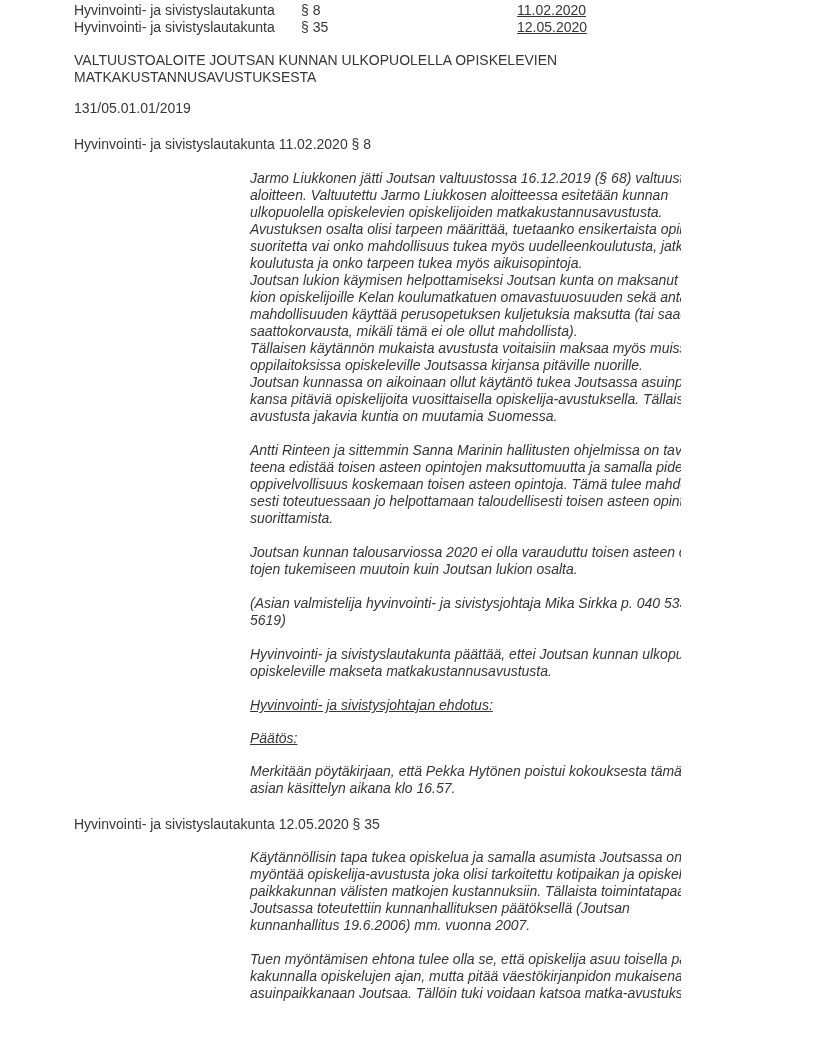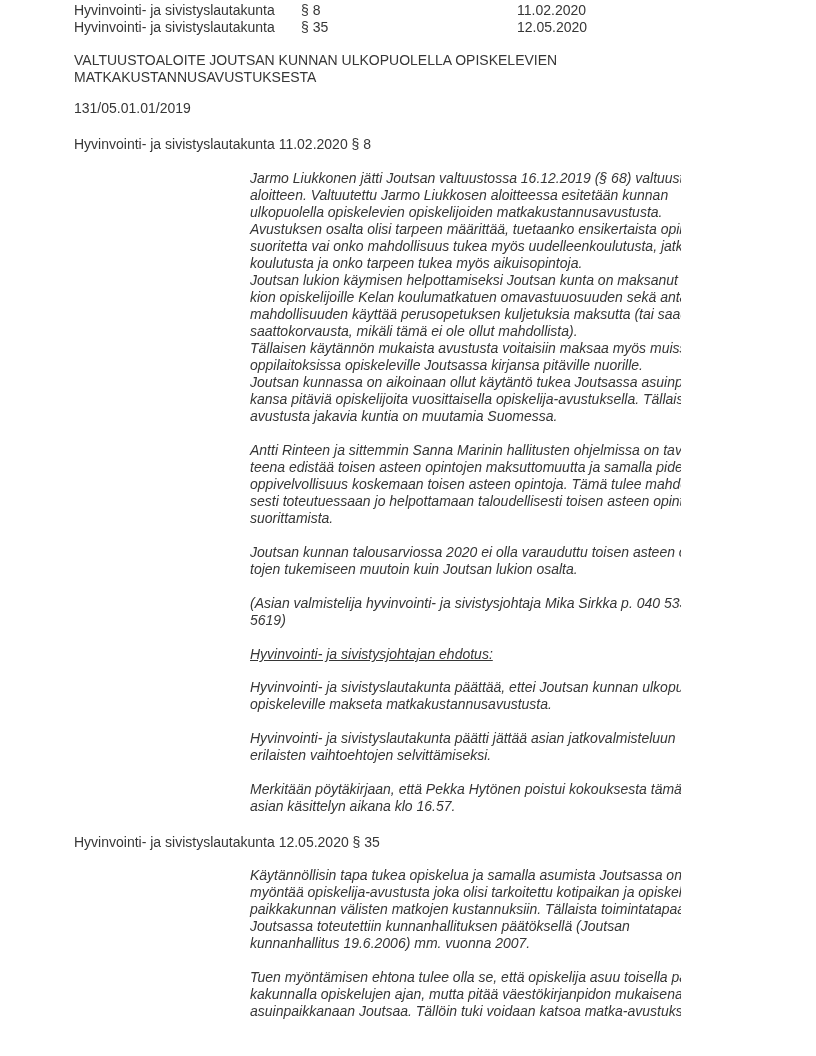--- a/index.html
+++ b/index.html
@@ -12,21 +12,21 @@
     overflow: hidden;
     padding: 2px 0 0 74px;
     font-family: "Liberation Sans", sans-serif;
     font-size: 14px;
     line-height: 17px;
     color: #363636;
   }
   .header-row { display: flex; white-space: pre; }
   .col-committee { width: 227px; }
   .col-paragraph { width: 216px; }
-  .col-date { flex: 0 0 auto; }
+  .col-date { flex: 0 0 auto; text-decoration: underline; }
   .doc-title {
     margin: 16px 12px 0 0;
     font-size: 14px;
     font-weight: normal;
     white-space: pre;
     line-height: 17px;
   }
   .case-number { margin-top: 14px; white-space: pre; }
   .section-heading { margin-top: 19px; white-space: pre; }
   .body { margin-left: 176px; margin-top: 17px; width: 505px; }
@@ -82,25 +82,24 @@
 avustusta jakavia kuntia on muutamia Suomessa.</p>
       <p class="para">Antti Rinteen ja sittemmin Sanna Marinin hallitusten ohjelmissa on tavoit-
 teena edistää toisen asteen opintojen maksuttomuutta ja samalla pidentää
 oppivelvollisuus koskemaan toisen asteen opintoja. Tämä tulee mahdolli-
 sesti toteutuessaan jo helpottamaan taloudellisesti toisen asteen opintojen
 suorittamista.</p>
       <p class="para">Joutsan kunnan talousarviossa 2020 ei olla varauduttu toisen asteen opin-
 tojen tukemiseen muutoin kuin Joutsan lukion osalta.</p>
       <p class="para">(Asian valmistelija hyvinvointi- ja sivistysjohtaja Mika Sirkka p. 040 533
 5619)</p>
-      <p class="para subheading">Hyvinvointi- ja sivistysjohtajan ehdotus:</p>
       <p class="para">Hyvinvointi- ja sivistyslautakunta päättää, ettei Joutsan kunnan ulkopuolella
 opiskeleville makseta matkakustannusavustusta.</p>
-      <p class="para">Hyvinvointi- ja sivistyslautakunta päätti jättää asian jatkovalmisteluun
-erilaisten vaihtoehtojen selvittämiseksi.</p>
+      <p class="para subheading">Hyvinvointi- ja sivistysjohtajan ehdotus:</p>
+      <p class="para subheading">Päätös:</p>
       <p class="para">Merkitään pöytäkirjaan, että Pekka Hytönen poistui kokouksesta tämän
 asian käsittelyn aikana klo 16.57.</p>
     </div>
   </div>
 
   <div class="section">
     <div class="section-heading">Hyvinvointi- ja sivistyslautakunta 12.05.2020 § 35</div>
     <div class="body body-2">
       <p class="para">Käytännöllisin tapa tukea opiskelua ja samalla asumista Joutsassa on
 myöntää opiskelija-avustusta joka olisi tarkoitettu kotipaikan ja opiskelu-

